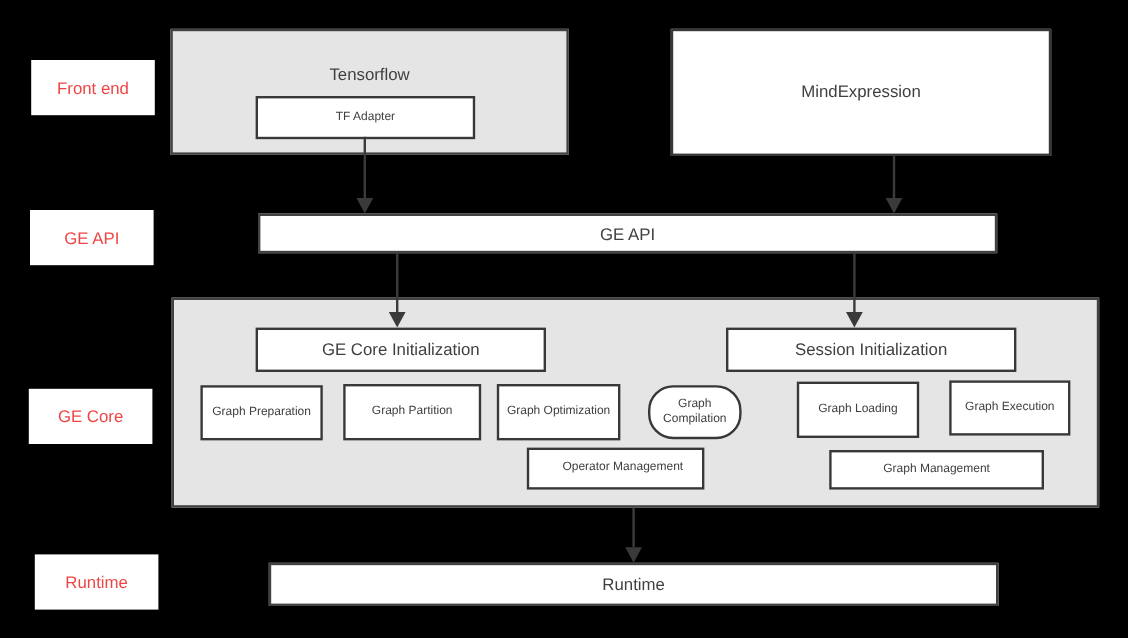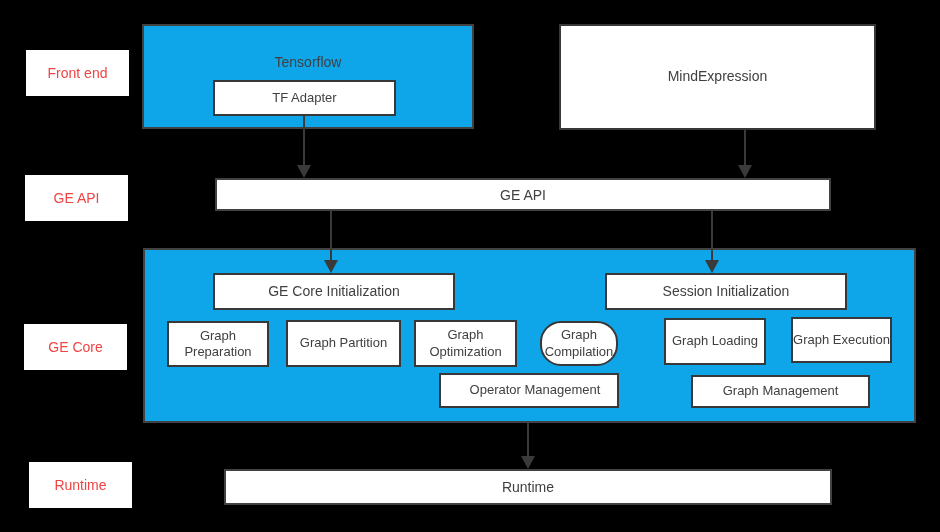--- a/index.html
+++ b/index.html
@@ -19,31 +19,31 @@
   .abs { position: absolute; box-sizing: border-box; }
   .layer-label {
     background: #ffffff;
     display: flex;
     align-items: center;
     justify-content: center;
     font-size: 14px;
     color: #ef4444;
   }
   .outer-box {
-    background: #0ea5e9;
+    background: #e5e5e5;
     border: 2px solid #424242;
   }
   .inner-box {
     background: #ffffff;
     border: 2px solid #383838;
     display: flex;
     align-items: center;
     justify-content: center;
     text-align: center;
-    font-size: 13px;
+    font-size: 10px;
     color: #404040;
     line-height: 1.25;
   }
   .bar {
     background: #ffffff;
     border: 2px solid #424242;
     display: flex;
     align-items: center;
     justify-content: center;
     font-size: 14px;
@@ -98,21 +98,21 @@
   <div class="abs inner-box" style="left:213px; top:273px; width:242px; height:37px; font-size:14px;">GE Core Initialization</div>
   <div class="abs inner-box" style="left:589px; top:273px; width:242px; height:37px; font-size:14px;margin-left:16px;">Session Initialization</div>
 
   <div class="abs inner-box" style="left:167px; top:321px; width:102px; height:46px;">Graph Preparation</div>
   <div class="abs inner-box" style="left:286px; top:320px; width:115px; height:47px;">Graph Partition</div>
   <div class="abs inner-box" style="left:414px; top:320px; width:103px; height:47px;">Graph Optimization</div>
   <div class="abs inner-box" style="left:540px; top:321px; width:78px; height:45px;border-radius:21px;">Graph Compilation</div>
   <div class="abs inner-box" style="left:664px; top:318px; width:102px; height:47px;">Graph Loading</div>
   <div class="abs inner-box" style="left:791px; top:317px; width:101px; height:46px;">Graph Execution</div>
 
-  <div class="abs inner-box" style="left:439px; top:373px; width:180px; height:35px;padding-left:12px;">Operator Management</div>
+  <div class="abs inner-box" style="left:439px; top:373px; width:148px; height:35px;padding-left:12px;">Operator Management</div>
   <div class="abs inner-box" style="left:691px; top:375px; width:179px; height:33px;">Graph Management</div>
 
   <div class="abs bar" style="left:224px; top:469px; width:608px; height:36px;">Runtime</div>
 
   <div class="arrow" style="left:303px; top:114px; height:51px;"></div>
   <div class="arrow" style="left:744px; top:130px; height:35px;"></div>
   <div class="arrow" style="left:330px; top:211px; height:49px;"></div>
   <div class="arrow" style="left:711px; top:211px; height:49px;"></div>
   <div class="arrow" style="left:527px; top:423px; height:33px;"></div>
 

